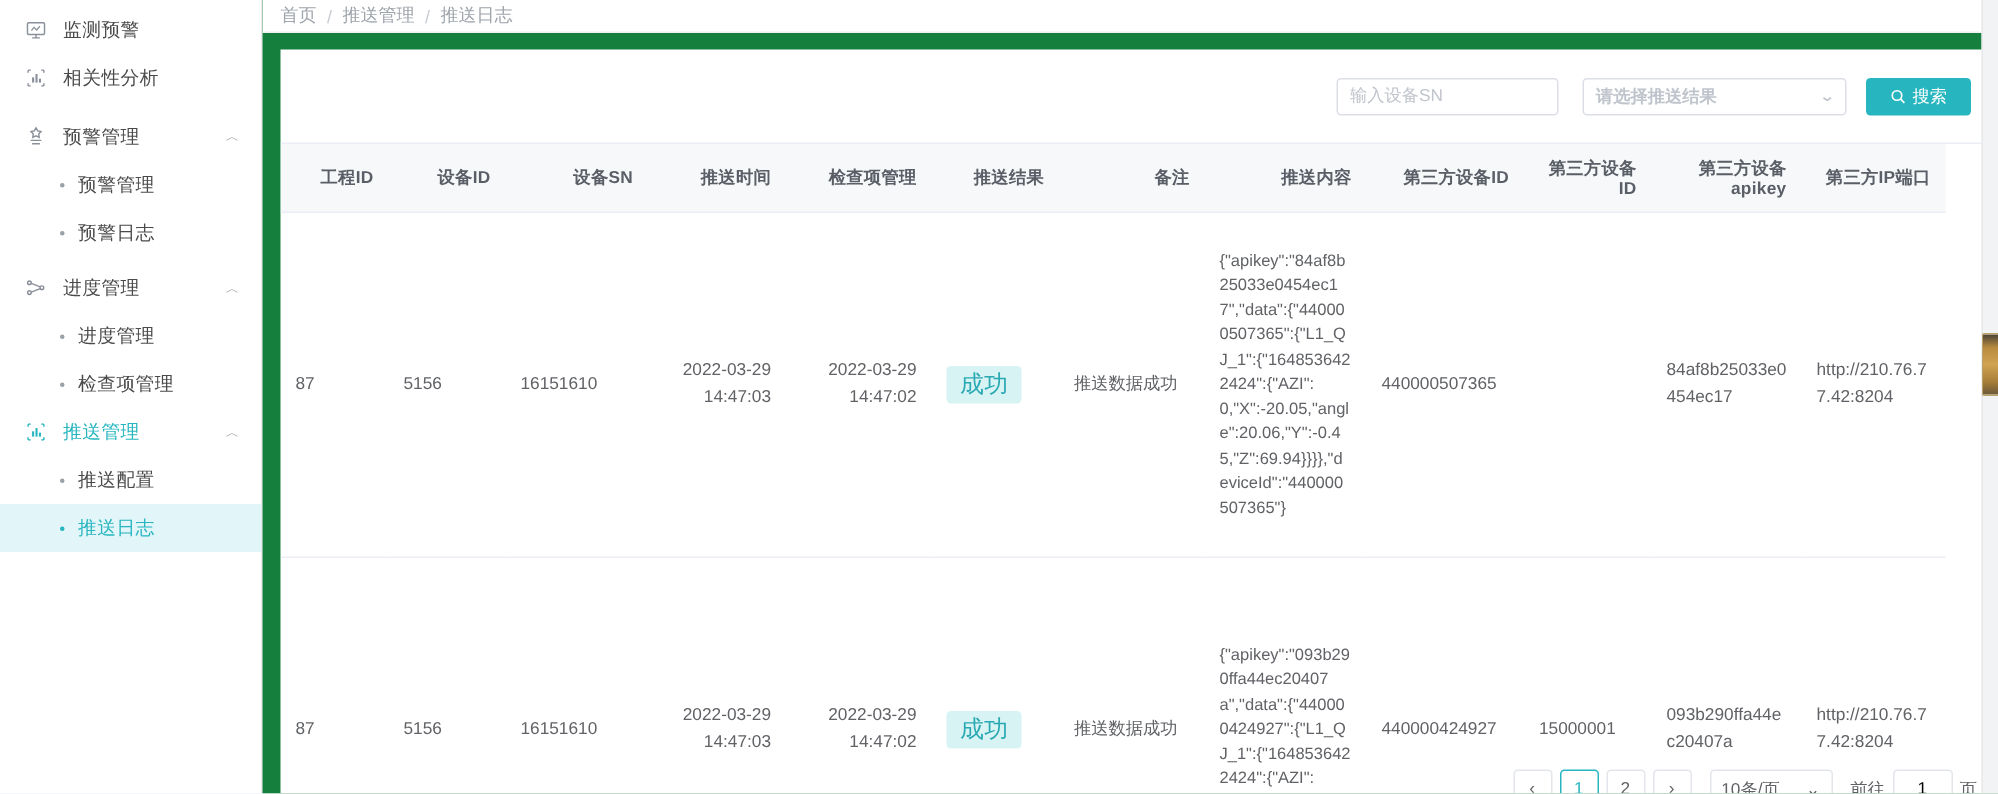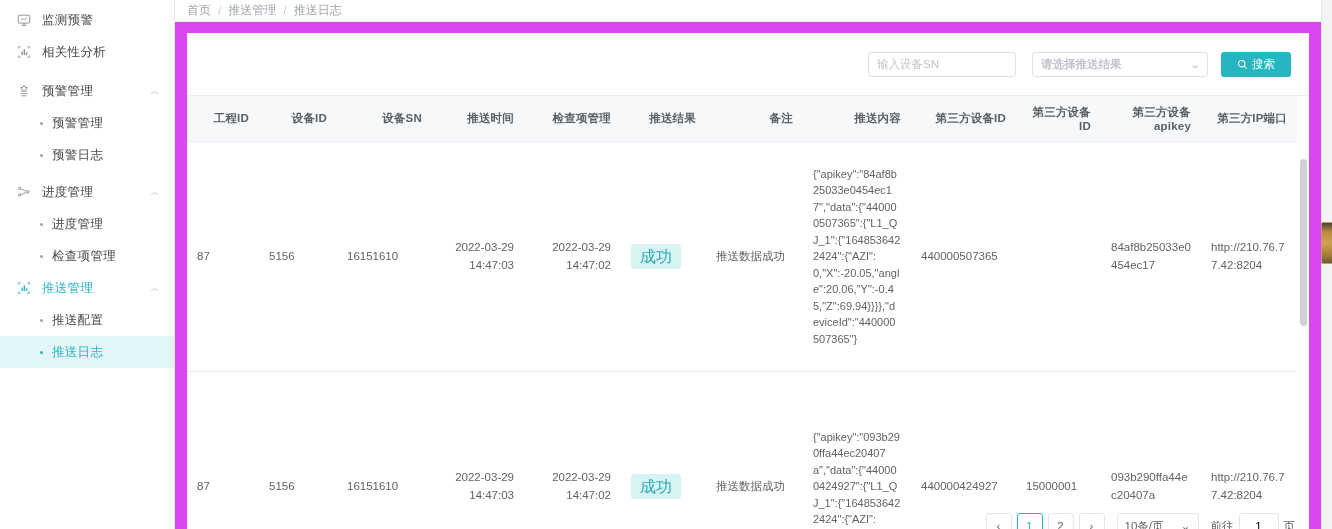--- a/index.html
+++ b/index.html
@@ -72,40 +72,40 @@
     color: #27b6bf;
   }
   .sub-item.selected .dot { background: #27b6bf; }
   .spacer-8 { height: 7px; }
   .spacer-6 { height: 5px; }
 
   
   .main {
     flex: 1; height: 529px;
     display: flex; flex-direction: column;
-    background: #d946ef;
+    background: #15803d;
     position: relative;
     overflow: hidden;
   }
   .breadcrumb {
     height: 22px;
     display: flex; align-items: center;
     padding: 0 0 0 12px;
     background: #ffffff;
     font-size: 12px;
     color: #9ea4ab;
     border-bottom: 1px solid #f0f0f0;
   }
   .breadcrumb .crumb { color: #9ea4ab; }
   .breadcrumb .crumb.last { color: #9ea4ab; }
   .breadcrumb .sep { margin: 0 7px; color: #c6cbd1; }
 
   .content-wrap {
     flex: 1;
-    padding: 11px 23px 0 12px;
+    padding: 11px 0 0 12px;
     overflow: hidden;
   }
   .card {
     background: #ffffff;
     height: 100%;
     position: relative;
     overflow: hidden;
   }
   .toolbar {
     height: 62px;

